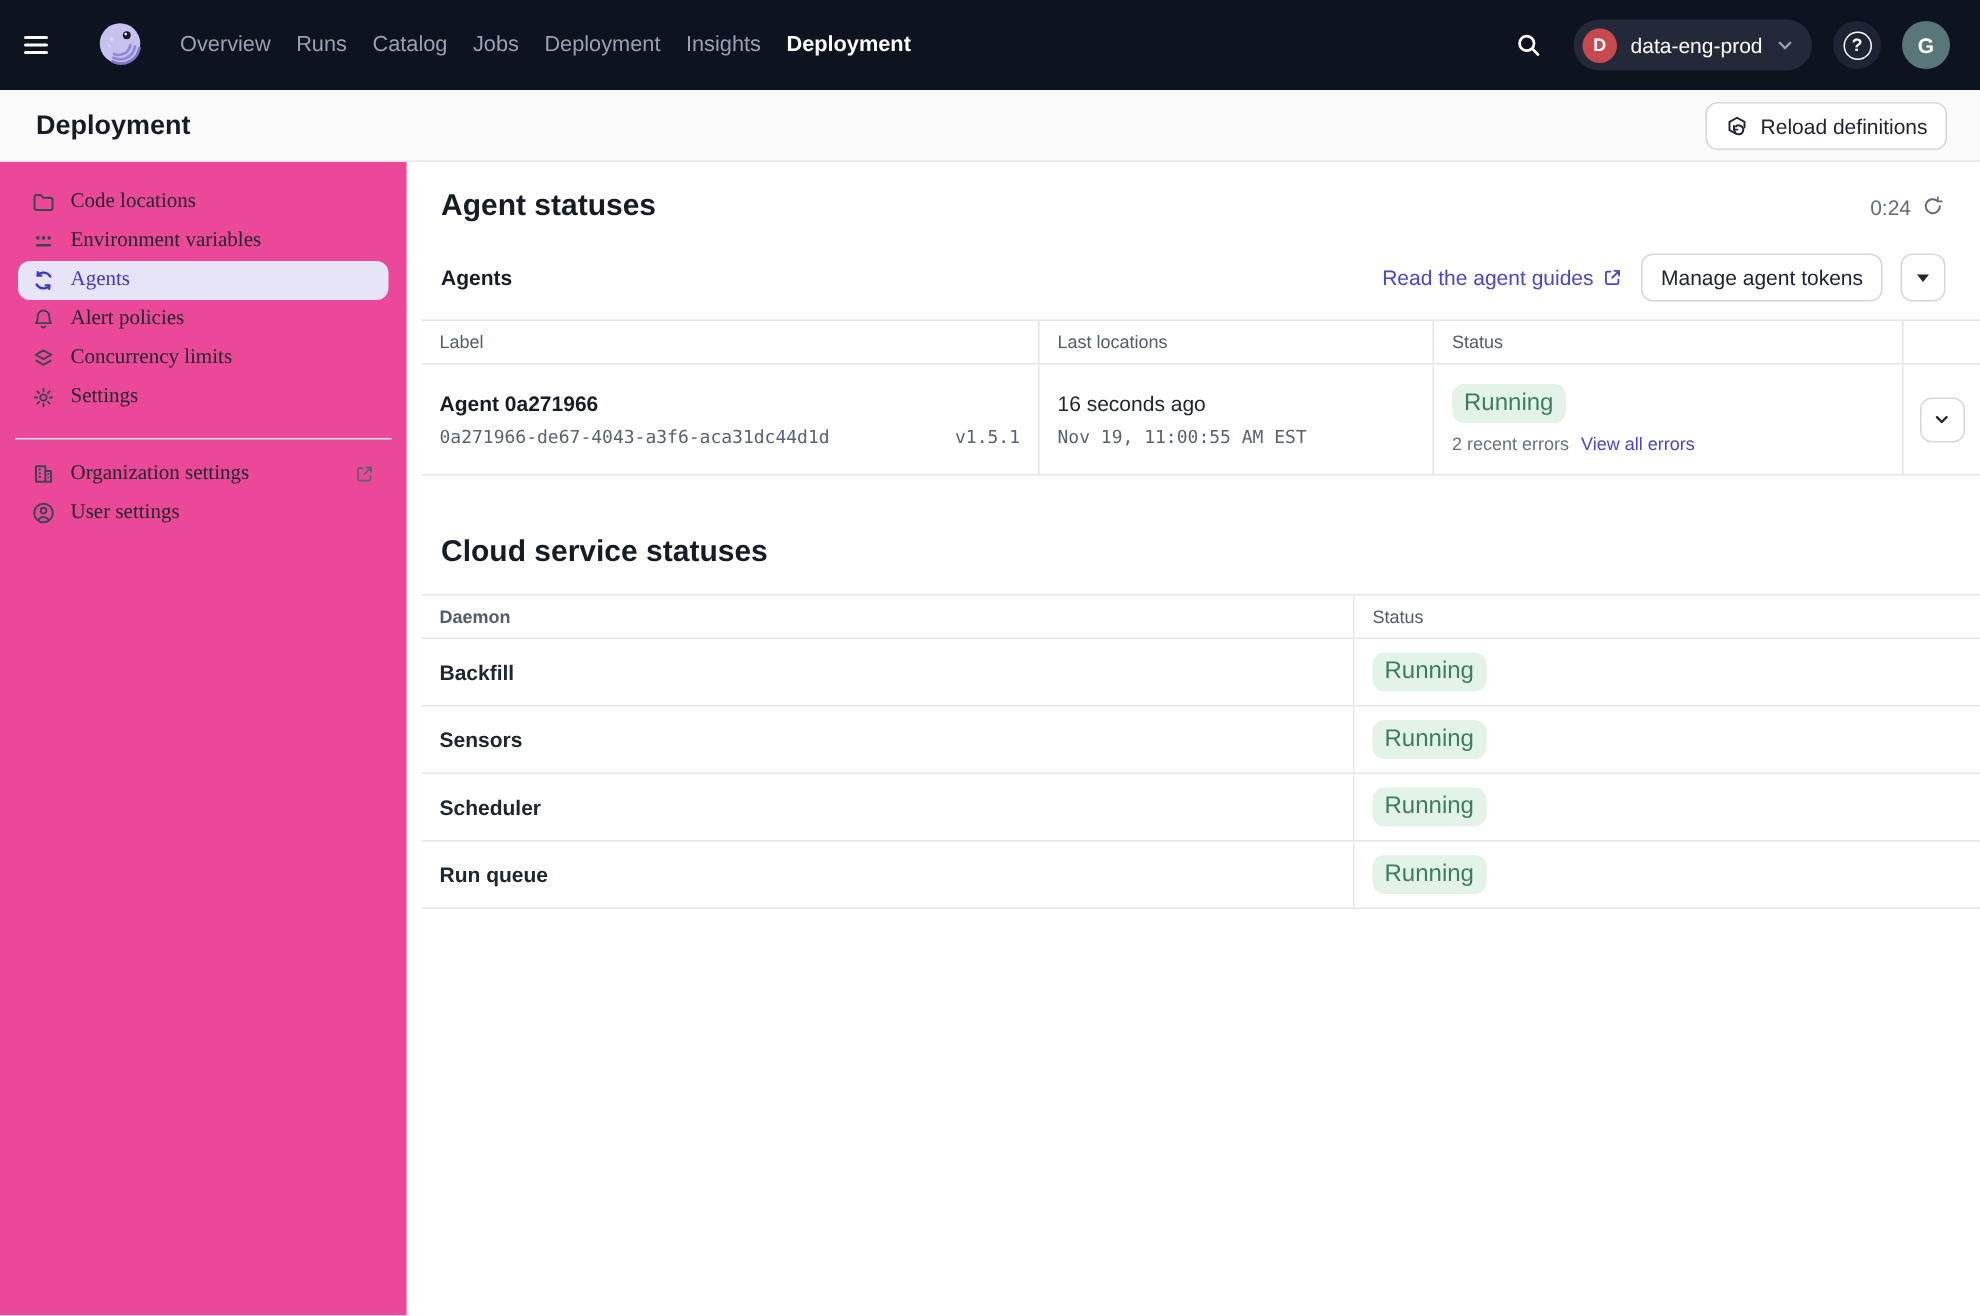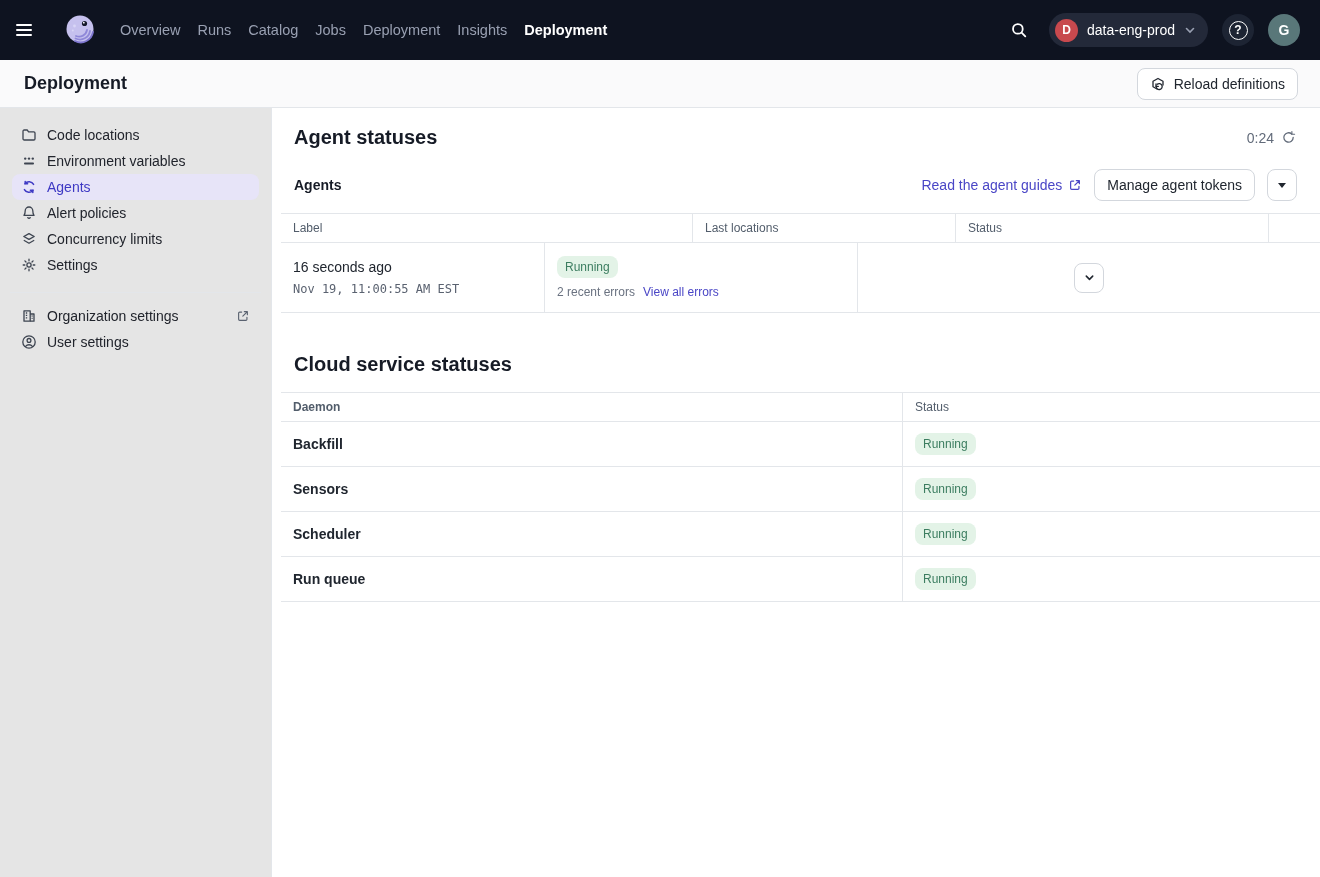--- a/index.html
+++ b/index.html
@@ -32,21 +32,21 @@
   .avatar{width:32px;height:32px;border-radius:50%;background:var(--avatar-teal,#597779);color:#fff;font-size:14px;font-weight:600;display:flex;align-items:center;justify-content:center;cursor:pointer;}
 
   
   .page-header{height:48px;background:#FAFAFB;border-bottom:1px solid var(--border);display:flex;align-items:center;justify-content:space-between;padding:0 22px 0 24px;}
   .page-title{font-size:18px;font-weight:600;color:#161B26;}
   .btn{display:inline-flex;align-items:center;gap:8px;height:32px;padding:0 12px;background:#fff;border:1px solid #D3D7DD;border-radius:8px;font-size:14px;color:#20262F;cursor:pointer;font-family:inherit;}
   .btn svg{flex:0 0 auto;}
 
   
   .body-wrap{display:flex;height:769px;}
-  .sidebar{width:272px;flex:0 0 272px;border-right:1px solid var(--border);padding:14px 12px 0;background:#e5e5e5;}
+  .sidebar{width:272px;flex:0 0 272px;border-right:1px solid var(--border);padding:14px 12px 0;background:#ec4899;font-family:Liberation Serif, serif;}
   .side-item{height:26px;display:flex;align-items:center;gap:10px;padding:0 9px;border-radius:8px;font-size:14px;color:#21242C;cursor:pointer;}
   .side-item svg{flex:0 0 auto;color:#3D4450;}
   .side-item.active{background:#E7E4F8;color:var(--accent,#3E39C4);}
   .side-item.active svg{color:var(--accent,#3E39C4);}
   .side-item .ext{margin-left:auto;color:#5A6270;}
   .side-div{border-top:1px solid var(--border);margin:14px -2px 10px;}
 
   
   .main{flex:1;padding-left:9px;overflow:hidden;}
   .sect-head{display:flex;align-items:center;justify-content:space-between;margin:18px 24px 0 13px;}
@@ -67,21 +67,21 @@
   .td{padding:6px 12px;}
   .td + .td{border-left:1px solid var(--border);}
   .head .td{font-size:12px;color:var(--headcell);padding:7px 12px;}
   .t1-c1{width:411px;} .t1-c2{width:263px;} .t1-c3{width:313px;} .t1-c4{flex:1;border-left:0 !important;}
   .t1-c4.body-cell{border-left:1px solid var(--border) !important;}
   .agent-cell{padding:13px 12px;display:flex;flex-direction:column;justify-content:center;gap:7px;}
   .agent-name{font-size:14px;font-weight:700;color:#161B26;}
   .agent-id-row{display:flex;justify-content:space-between;align-items:center;}
   .mono-sm{font-size:12px;color:var(--mono-gray);}
   .hb-rel{font-size:14px;color:#20262F;}
-  .badge{display:inline-block;padding:4px 8px;border-radius:8px;background:var(--status-green-bg,#E3F3E7);color:var(--status-green-text,#3C7D60);font-size:12px;width:fit-content;}
+  .badge{display:inline-block;padding:4px 8px;border-radius:8px;background:var(--status-green-bg,#E3F3E7);color:var(--status-green-text,#3C7D60);font-size:16px;width:fit-content;}
   .errors-line{display:flex;align-items:center;gap:8px;font-size:12px;}
   .errors-count{color:var(--gray);}
   .errors-link{color:var(--link,#4A46C6);cursor:pointer;}
   .expand-cell{display:flex;align-items:center;justify-content:center;padding:0 10px;}
   .expand-btn{width:30px;height:30px;border:1px solid #D3D7DD;border-radius:8px;background:#fff;display:flex;align-items:center;justify-content:center;cursor:pointer;}
   .cloud-title{margin:40px 0 0 13px;}
   .t2-c1{width:621px;font-weight:bold;} .t2-c2{flex:1;}
   .svc-row .td{height:44px;display:flex;align-items:center;}
   .svc-name{font-size:14px;color:#20262F;}
 </style>
@@ -252,20 +252,27 @@
     </div>
 
     <div class="tbl">
       <div class="tr head">
         <div class="td t1-c1">Label</div>
         <div class="td t1-c2">Last locations</div>
         <div class="td t1-c3">Status</div>
         <div class="td t1-c4 body-cell"></div>
       </div>
       <div class="tr">
+        <div class="td t1-c1 agent-cell">
+          <span class="agent-name">Agent 0a271966</span>
+          <span class="agent-id-row">
+            <span class="mono mono-sm">0a271966-de67-4043-a3f6-aca31dc44d1d</span>
+            <span class="mono mono-sm">v1.5.1</span>
+          </span>
+        </div>
         <div class="td t1-c2 agent-cell">
           <span class="hb-rel">16 seconds ago</span>
           <span class="mono mono-sm">Nov 19, 11:00:55 AM EST</span>
         </div>
         <div class="td t1-c3 agent-cell">
           <span class="badge">Running</span>
           <span class="errors-line">
             <span class="errors-count">2 recent errors</span>
             <span class="errors-link">View all errors</span>
           </span>

